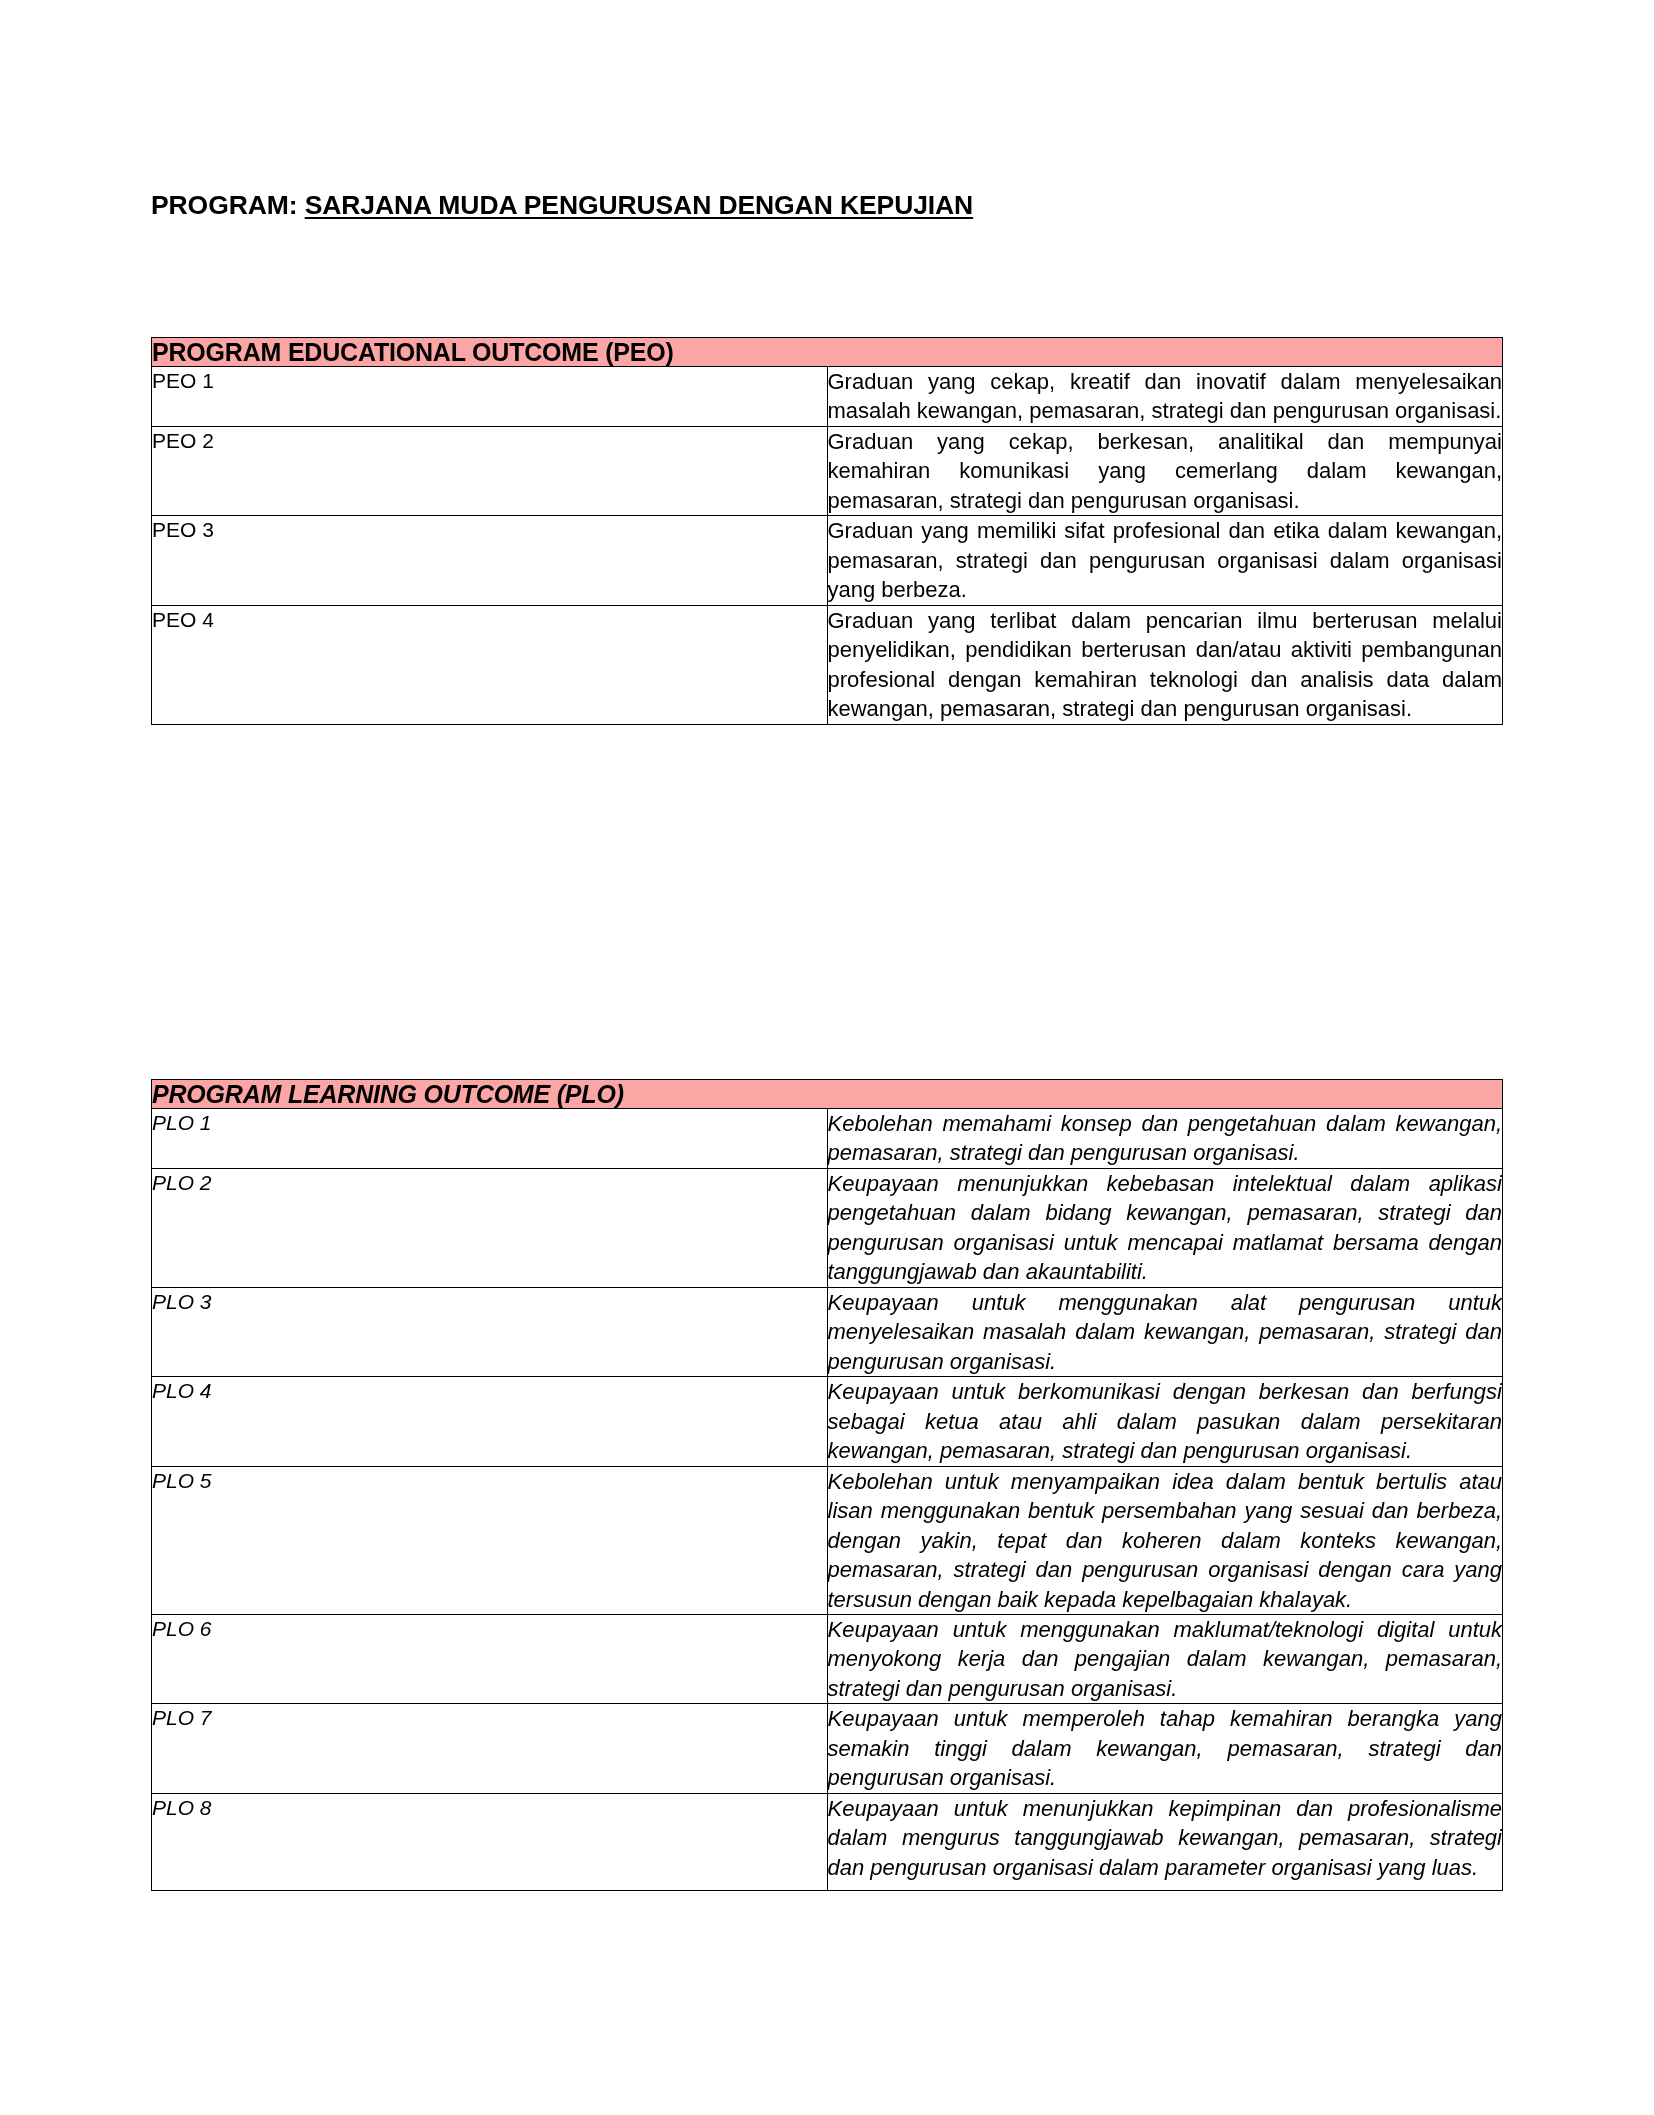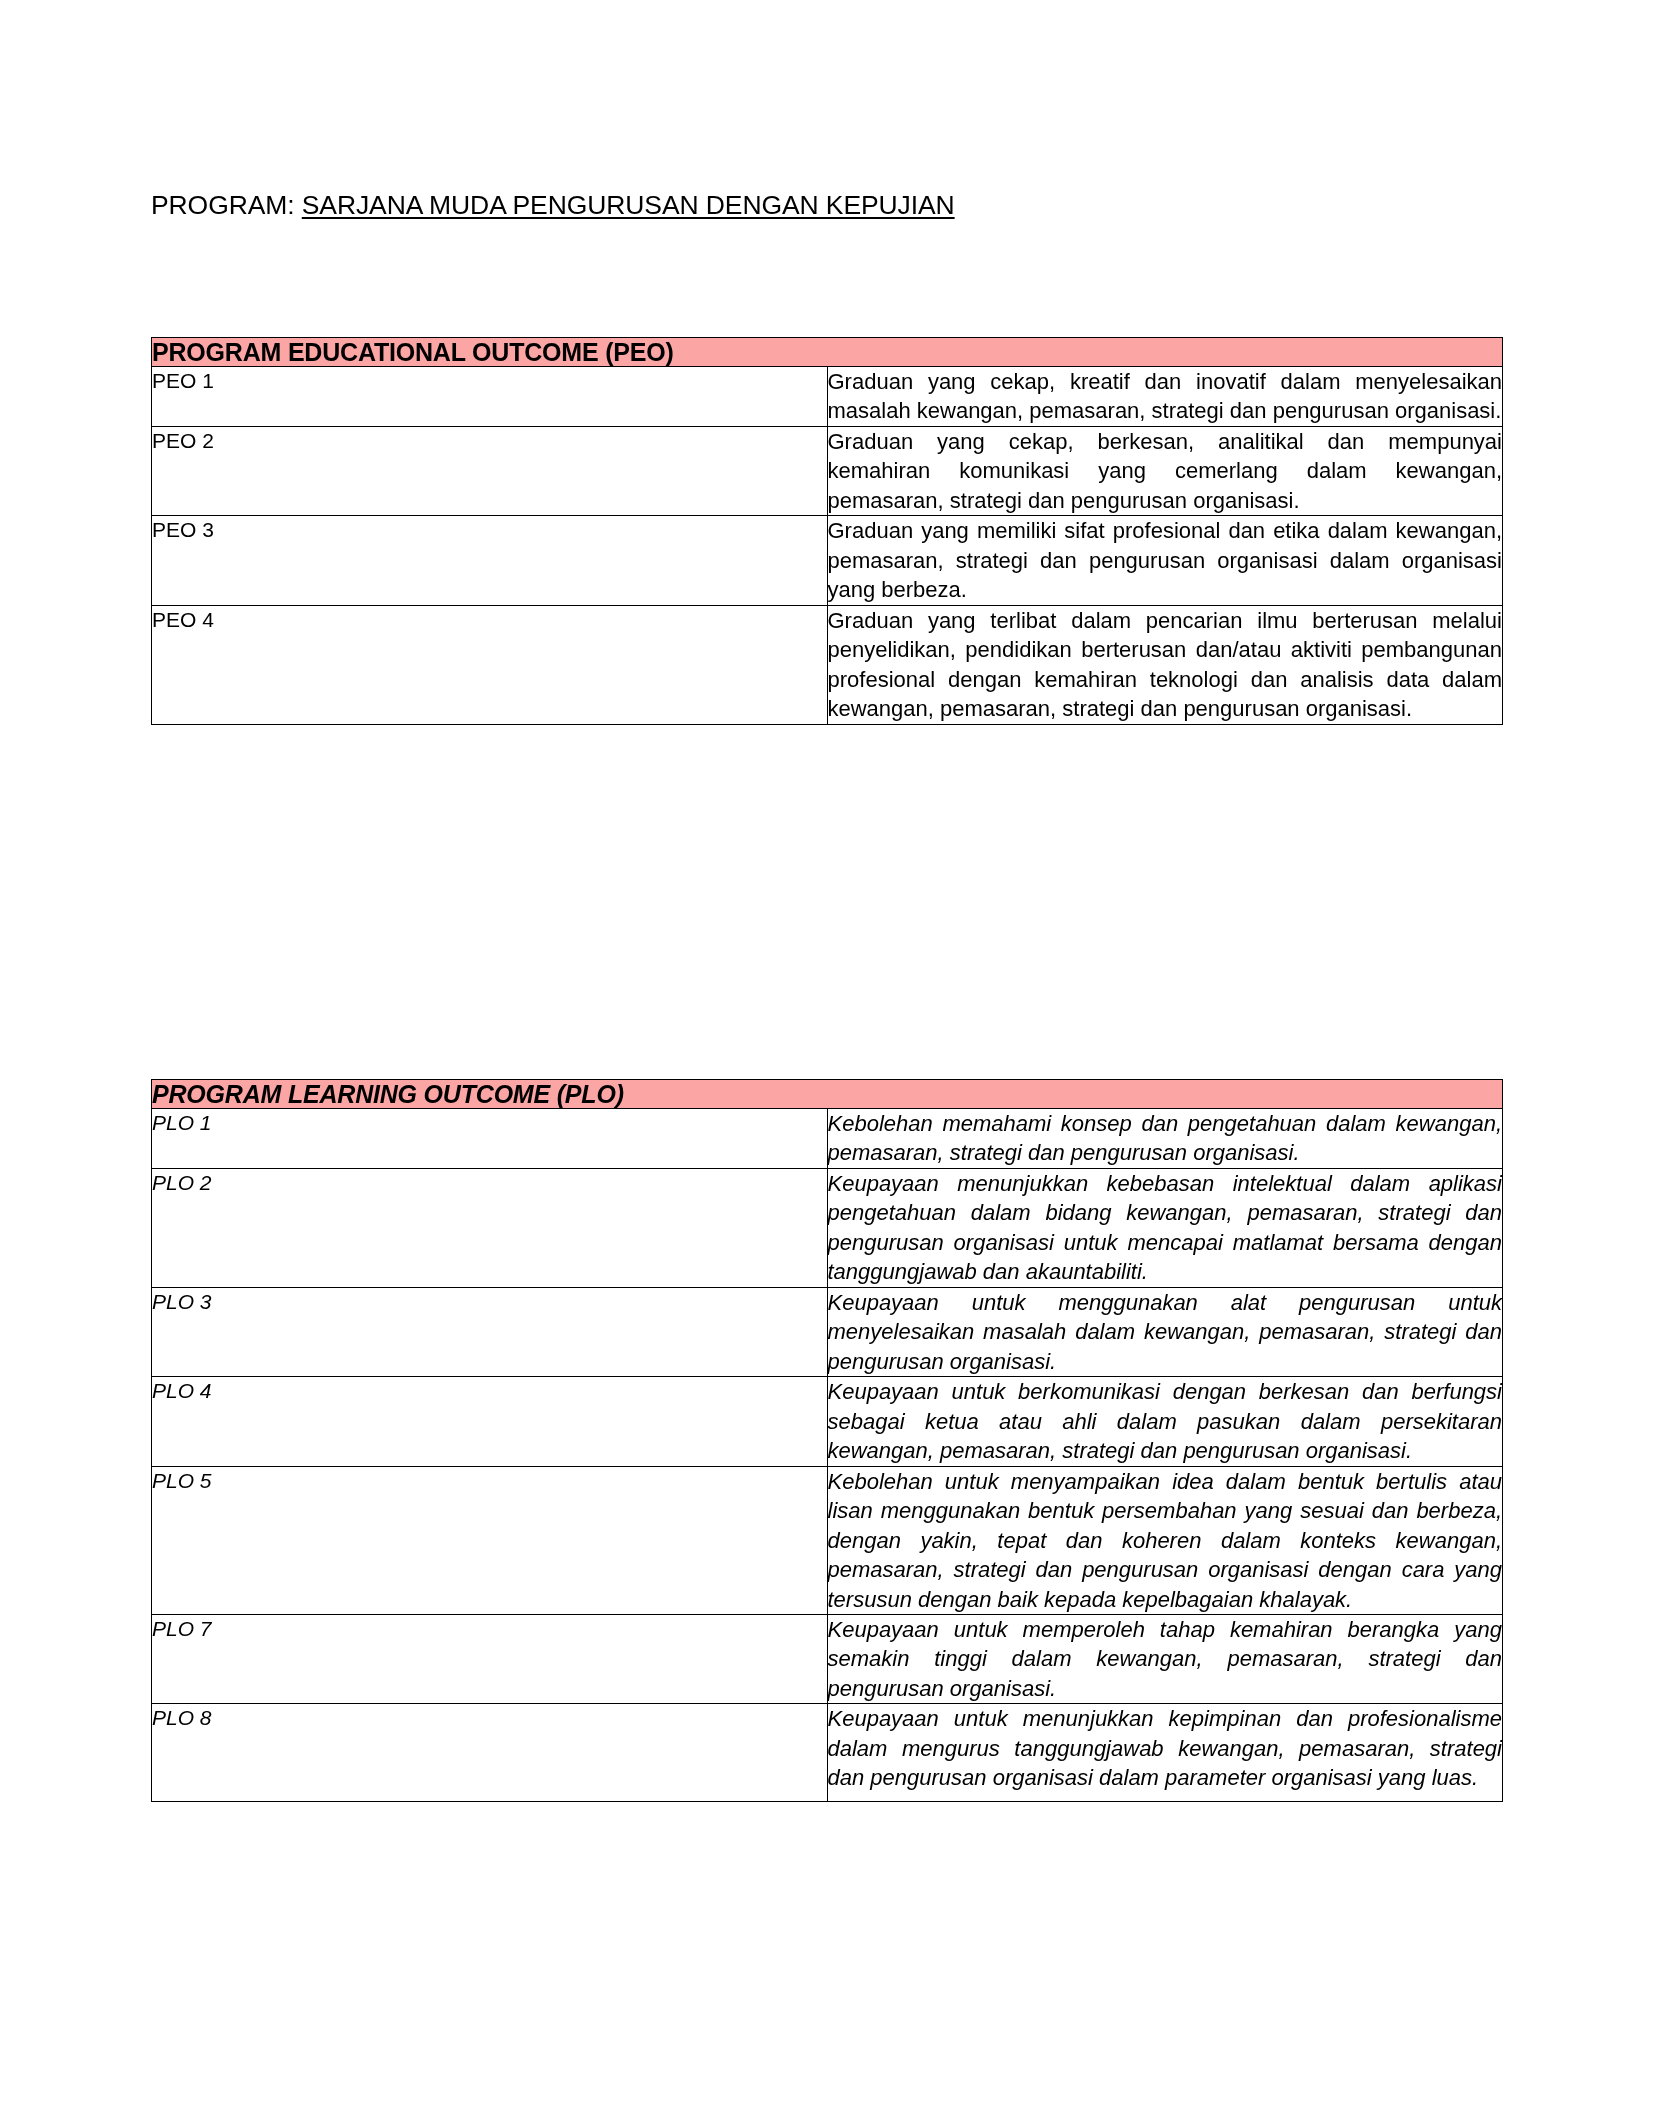--- a/index.html
+++ b/index.html
@@ -23,21 +23,21 @@
     box-sizing: border-box;
     padding: 0;
   }
 
   
   .doc-title {
     position: absolute;
     left: 151px;
     top: 190px;
     font-size: 26.5px;
-    font-weight: normal;
+    font-weight: bold;
     letter-spacing: -0.1px;
     white-space: nowrap;
   }
   .doc-title .lead {
     text-decoration: none;
   }
   .doc-title .underlined {
     text-decoration: underline;
     text-underline-offset: 3px;
   }
@@ -167,20 +167,26 @@
             <span class="txt">Keupayaan untuk berkomunikasi dengan berkesan dan berfungsi sebagai ketua atau ahli dalam pasukan dalam persekitaran kewangan, pemasaran, strategi dan pengurusan organisasi.</span>
           </td>
       </tr>
       <tr>
         <td class="code-cell">PLO 5</td>
         <td class="desc-cell">
             <span class="txt">Kebolehan untuk menyampaikan idea dalam bentuk bertulis atau lisan menggunakan bentuk persembahan yang sesuai dan berbeza, dengan yakin, tepat dan koheren dalam konteks kewangan, pemasaran, strategi dan pengurusan organisasi dengan cara yang tersusun dengan baik kepada kepelbagaian khalayak.</span>
           </td>
       </tr>
       <tr>
+        <td class="code-cell">PLO 6</td>
+        <td class="desc-cell">
+            <span class="txt">Keupayaan untuk menggunakan maklumat/teknologi digital untuk menyokong kerja dan pengajian dalam kewangan, pemasaran, strategi dan pengurusan organisasi.</span>
+          </td>
+      </tr>
+      <tr>
         <td class="code-cell">PLO 7</td>
         <td class="desc-cell">
             <span class="txt">Keupayaan untuk memperoleh tahap kemahiran berangka yang semakin tinggi dalam kewangan, pemasaran, strategi dan pengurusan organisasi.</span>
           </td>
       </tr>
       <tr>
         <td class="code-cell">PLO 8</td>
         <td class="desc-cell">
             <span class="txt">Keupayaan untuk menunjukkan kepimpinan dan profesionalisme dalam mengurus tanggungjawab kewangan, pemasaran, strategi dan pengurusan organisasi dalam parameter organisasi yang luas.</span>
           </td>

